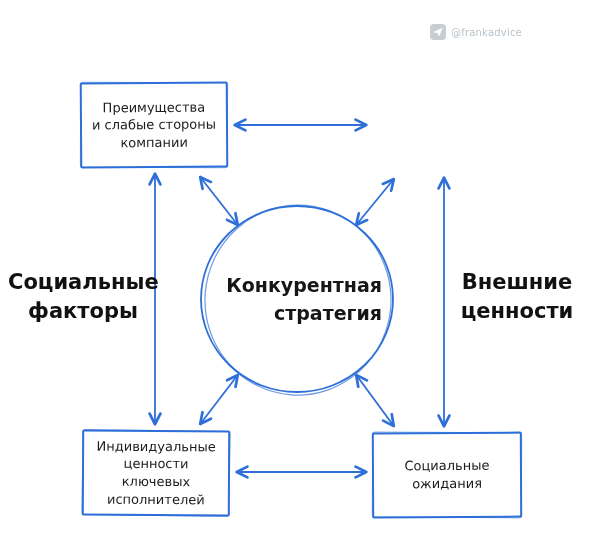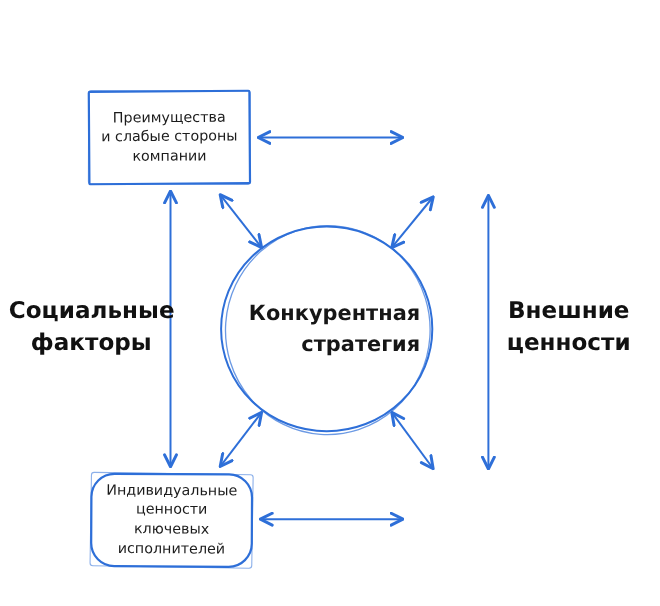--- a/index.html
+++ b/index.html
@@ -42,21 +42,21 @@
     inset: -2px;
     border: 1.4px solid #2e6fd8;
     border-radius: 3px;
     opacity: 0.55;
     transform: rotate(0.6deg);
     pointer-events: none;
   }
   .box .box-label { white-space: pre-line; }
   .box.top-left     { left: 80px;  top: 82px;  width: 148px; height: 86px; transform: rotate(-0.4deg); }
   .box.top-right    { left: 372px; top: 78px;  width: 148px; height: 94px; transform: rotate(0.3deg); }
-  .box.bottom-left  { left: 82px;  top: 430px; width: 148px; height: 86px; transform: rotate(0.3deg); border-radius: 22px; }
+  .box.bottom-left  { left: 82px;  top: 430px; width: 148px; height: 86px; transform: rotate(0.3deg); }
   .box.bottom-right { left: 372px; top: 432px; width: 150px; height: 86px; transform: rotate(-0.3deg); }
 
   .center-label {
     position: absolute;
     left: 212px;
     top: 272px;
     width: 170px;
     text-align: right;
     color: #161616;
     font-size: 19px;
@@ -119,30 +119,41 @@
 
     <line x1="155" y1="175" x2="155" y2="423" stroke="#2e6fd8" stroke-width="1.8" marker-start="url(#ah)" marker-end="url(#ah)"></line>
     <line x1="444" y1="179" x2="444" y2="425" stroke="#2e6fd8" stroke-width="1.8" marker-start="url(#ah)" marker-end="url(#ah)"></line>
 
     <line x1="237" y1="224" x2="201" y2="178" stroke="#2e6fd8" stroke-width="1.8" marker-start="url(#ah)" marker-end="url(#ah)"></line>
     <line x1="357" y1="224" x2="393" y2="180" stroke="#2e6fd8" stroke-width="1.8" marker-start="url(#ah)" marker-end="url(#ah)"></line>
     <line x1="237" y1="376" x2="201" y2="423" stroke="#2e6fd8" stroke-width="1.8" marker-start="url(#ah)" marker-end="url(#ah)"></line>
     <line x1="357" y1="376" x2="393" y2="425" stroke="#2e6fd8" stroke-width="1.8" marker-start="url(#ah)" marker-end="url(#ah)"></line>
   </svg>
 
+  <div class="badge">
+    <span class="badge-icon">
+      <svg width="10" height="10" viewBox="0 0 20 20">
+          <path d="M1.5,10.2 L18.5,2.5 L12.5,18 L9.2,11.8 Z M9.2,11.8 L18.5,2.5" fill="#ffffff" stroke="#ffffff" stroke-width="1" stroke-linejoin="round"></path>
+        </svg>
+    </span>
+    <span>@frankadvice</span>
+  </div>
 
   <div class="box top-left">
     <span class="box-label">Преимущества
 и слабые стороны
 компании</span>
   </div>
   <div class="box bottom-left">
     <span class="box-label">Индивидуальные
 ценности ключевых
 исполнителей</span>
+  </div>
+  <div class="box bottom-right">
+    <span class="box-label">Социальные ожидания</span>
   </div>
 
   <div class="center-label">Конкурентная
 стратегия</div>
 
   <div class="side-label left">Социальные
 факторы</div>
   <div class="side-label right">Внешние
 ценности</div>
 

